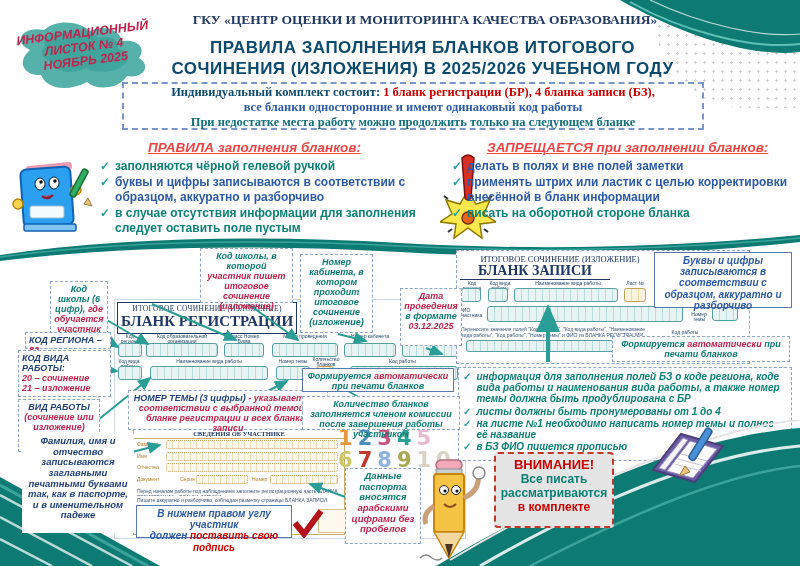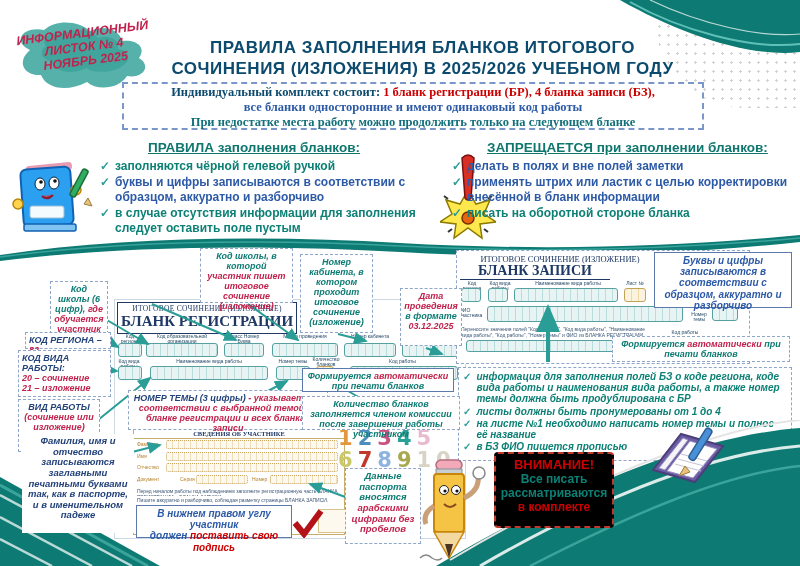--- a/index.html
+++ b/index.html
@@ -22,21 +22,21 @@
   .gcomb{position:absolute;height:9px;border:1px dotted #c9a55e;border-radius:2px;
          background:repeating-linear-gradient(90deg,#fdf9ee 0 5px,#eedebb 5px 6px);z-index:2;box-sizing:border-box}
   .glbl{position:absolute;font-size:5px;line-height:1;color:#b47f28;z-index:2}
   .fine{position:absolute;font-size:5px;line-height:1.25;color:#3a5576;z-index:2;overflow:hidden}
   
   .list-item{display:flex;gap:5px;font-weight:bold;font-size:12px;line-height:1.2;margin-bottom:2px}
   .chk{color:#2a9d97;font-weight:bold;flex:0 0 auto}
   .chk::before{content:"✓"}
   .c-blue{color:#2d5aa6}
   .c-teal{color:#0d8076}
-  .sec-title{position:absolute;color:#0f766e;font-weight:bold;
+  .sec-title{position:absolute;color:#ef4444;font-weight:bold;font-style:italic;
              text-decoration:underline;font-size:13.5px;z-index:3}
   
   .numrow{position:absolute;font-weight:bold;font-size:21px;letter-spacing:5px;z-index:5;font-family:"DejaVu Sans",sans-serif}
   .n0{color:#e2973a}.n1{color:#4a8fc0}.n2{color:#c75480}.n3{color:#2aa198}.n4{color:#e9b9cf}
   .n5{color:#c9c96a}.n6{color:#c0392b}.n7{color:#8fb3e0}.n8{color:#a8a84f}.n9{color:#d8d3c5}
   .dots{background-image:radial-gradient(#d2d2d2 1.3px,transparent 1.4px);background-size:9px 9px}
 </style>
 </head>
 <body>
 
@@ -53,20 +53,21 @@
     <path d="M24,34 C6,26 16,10 38,14 C52,2 74,6 84,15 C98,8 114,14 116,25 C130,23 141,31 133,42 C146,50 137,63 121,60 C113,73 91,75 81,66 C60,77 40,72 35,59 C18,60 10,46 24,34 Z" fill="#56b1aa"></path>
     <path d="M40,30 C34,22 44,14 58,18 C70,10 86,14 92,22 C104,18 114,24 112,33 C122,34 126,43 118,49 C108,57 88,58 80,52 C64,60 48,55 46,45 C36,44 32,36 40,30 Z" fill="#2f9a92" opacity="0.55"></path>
   </svg>
   <div class="abs" style="left:4px;top:26px;width:160px;transform:rotate(-7deg);text-align:center;z-index:2;
               color:#c0234d;font-weight:bold;font-style:italic;font-size:12.5px;line-height:14px">
     <div>ИНФОРМАЦИОННЫЙ</div>
     <div>ЛИСТОК № 4</div>
     <div>НОЯБРЬ 2025</div>
   </div>
 
+  <div class="abs serif" style="left:160px;top:12px;width:530px;text-align:center;color:#1f3864;font-weight:bold;font-size:13.5px">ГКУ «ЦЕНТР ОЦЕНКИ И МОНИТОРИНГА КАЧЕСТВА ОБРАЗОВАНИЯ»</div>
   <div class="abs" style="left:140px;top:37px;width:565px;text-align:center;color:#0c4a6e;font-weight:bold;font-size:17px;line-height:21px;letter-spacing:0.5px">
     <div>ПРАВИЛА ЗАПОЛНЕНИЯ БЛАНКОВ ИТОГОВОГО</div>
     <div>СОЧИНЕНИЯ (ИЗЛОЖЕНИЯ) В 2025/2026 УЧЕБНОМ ГОДУ</div>
   </div>
 
   <div class="abs serif" style="left:122px;top:82px;width:582px;height:48px;border:2px dashed #7b96c9;box-sizing:border-box;
               text-align:center;font-weight:bold;font-size:12.5px;line-height:15px;padding-top:1px">
     <div>
       <span style="color:#0c4a6e">Индивидуальный комплект состоит:</span>
       <span style="color:#cc0000">1 бланк регистрации (БР), 4 бланка записи (БЗ),</span>
@@ -313,21 +314,21 @@
       <span class="chk"></span>
       <span class="c-teal" style="font-style:italic">на листе №1 необходимо написать номер темы и полное её название</span>
     </div>
     <div class="list-item" style="font-size:10px;line-height:1.12">
       <span class="chk"></span>
       <span class="c-teal" style="font-style:italic">в БЗ ФИО пишется прописью</span>
     </div>
   </div>
 
   <div class="abs" style="left:494px;top:452px;width:120px;height:76px;border:2px dashed #c0392b;border-radius:4px;box-sizing:border-box;
-              text-align:center;font-weight:bold;z-index:6;background:#000000;padding-top:3px">
+              text-align:center;font-weight:bold;z-index:6;background:#e5e5e5;padding-top:3px">
     <div style="color:#cc0000;font-size:13px">ВНИМАНИЕ!</div>
     <div style="color:#0d8076;font-size:12px">Все писать</div>
     <div style="color:#0d8076;font-size:12px">рассматриваются</div>
     <div style="color:#cc0000;font-size:12px">в комплекте</div>
   </div>
 
   <svg class="abs" style="left:418px;top:446px;z-index:7" width="80" height="120" viewBox="0 0 80 120">
     <rect x="18" y="14" width="26" height="10" rx="5" fill="#f2a9b8" stroke="#b36b7e" stroke-width="1.5"></rect>
     <rect x="18" y="23" width="26" height="5" fill="#c8cdd2" stroke="#8b9298" stroke-width="1"></rect>
     <rect x="16" y="28" width="30" height="58" rx="3" fill="#f6c445" stroke="#c8860a" stroke-width="2"></rect>

